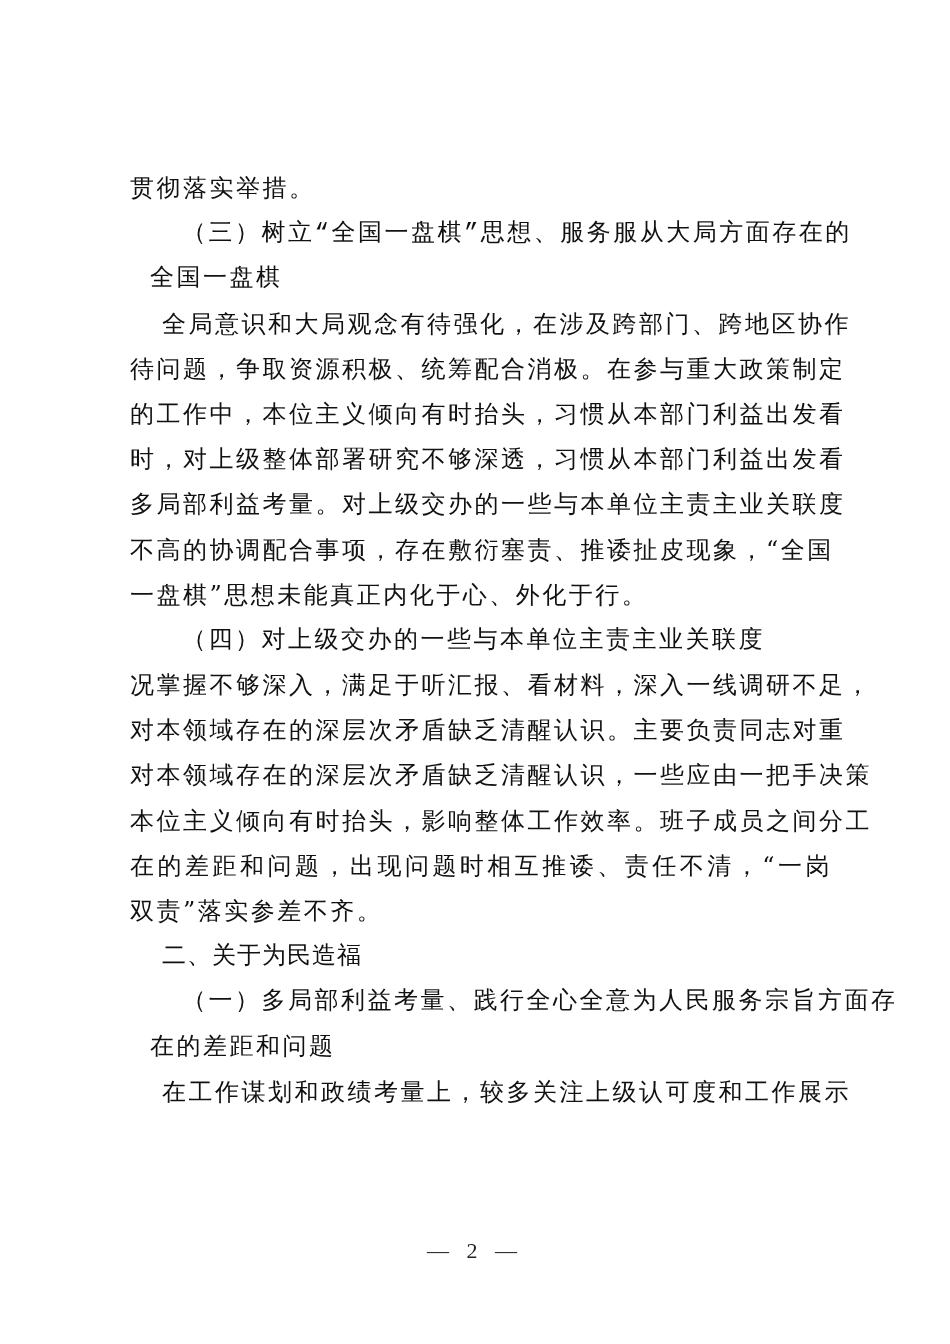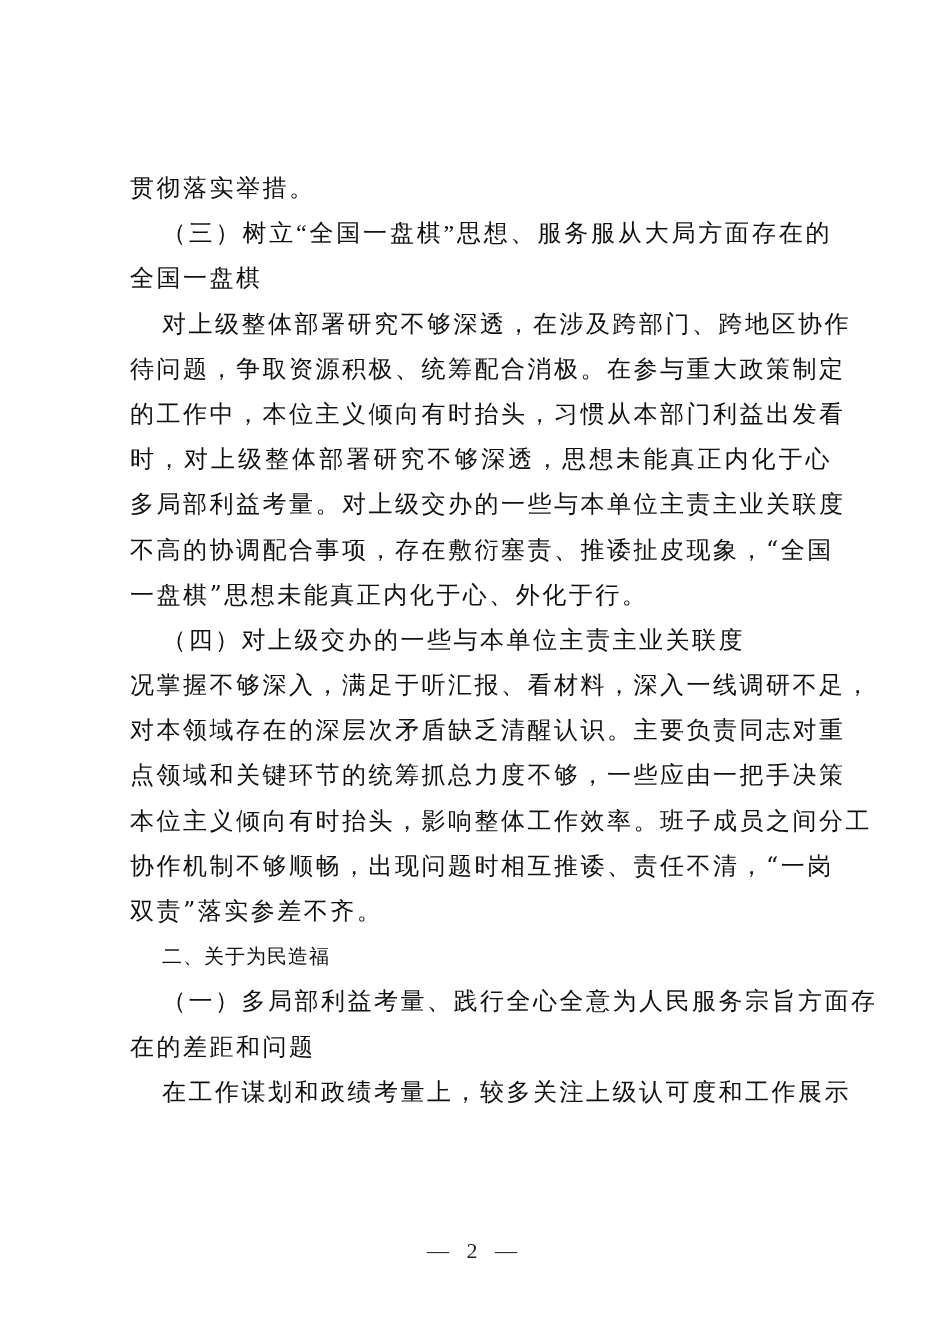--- a/index.html
+++ b/index.html
@@ -39,25 +39,26 @@
       text-align-last: justify;
       overflow: visible;
     }
     .line.last {
       text-align-last: left;
     }
     .indent {
       padding-left: 32px;
     }
     .subhead {
-      font-family: Liberation Serif, serif;
+      font-family: Liberation Mono, monospace;
+      margin-left: 20px;
     }
     .heading {
-      font-family: Liberation Serif, serif;
-      font-size: 20px;
+      font-family: Liberation Mono, monospace;
+      font-size: 24px;
       letter-spacing: 1px;
     }
     .page-number {
       position: absolute;
       left: 0;
       width: 950px;
       top: 1238px;
       text-align: center;
       font-family: "Liberation Serif", "DejaVu Serif", serif;
       font-size: 22px;
@@ -66,33 +67,33 @@
     }
   </style>
 </head>
 <body>
 
 <div class="page">
   <div class="content">
     <div class="line last">贯彻落实举措。</div>
     <div class="line subhead indent">（三）树立“全国一盘棋”思想、服务服从大局方面存在的</div>
     <div class="line subhead last">全国一盘棋</div>
-    <div class="line indent">对上级整体部署研究不够深透，在涉及跨部门、跨地区协作</div>
+    <div class="line indent">全局意识和大局观念有待强化，在涉及跨部门、跨地区协作</div>
     <div class="line">待问题，争取资源积极、统筹配合消极。在参与重大政策制定</div>
     <div class="line">的工作中，本位主义倾向有时抬头，习惯从本部门利益出发看</div>
-    <div class="line">时，对上级整体部署研究不够深透，思想未能真正内化于心</div>
+    <div class="line">时，对上级整体部署研究不够深透，习惯从本部门利益出发看</div>
     <div class="line">多局部利益考量。对上级交办的一些与本单位主责主业关联度</div>
     <div class="line">不高的协调配合事项，存在敷衍塞责、推诿扯皮现象，“全国</div>
     <div class="line last">一盘棋”思想未能真正内化于心、外化于行。</div>
     <div class="line subhead indent last">（四）对上级交办的一些与本单位主责主业关联度</div>
     <div class="line">况掌握不够深入，满足于听汇报、看材料，深入一线调研不足，</div>
     <div class="line">对本领域存在的深层次矛盾缺乏清醒认识。主要负责同志对重</div>
-    <div class="line">点领域和关键环节的统筹抓总力度不够，一些应由一把手决策</div>
+    <div class="line">对本领域存在的深层次矛盾缺乏清醒认识，一些应由一把手决策</div>
     <div class="line">本位主义倾向有时抬头，影响整体工作效率。班子成员之间分工</div>
-    <div class="line">协作机制不够顺畅，出现问题时相互推诿、责任不清，“一岗</div>
+    <div class="line">在的差距和问题，出现问题时相互推诿、责任不清，“一岗</div>
     <div class="line last">双责”落实参差不齐。</div>
     <div class="line heading indent last">二、关于为民造福</div>
     <div class="line subhead indent">（一）多局部利益考量、践行全心全意为人民服务宗旨方面存</div>
     <div class="line subhead last">在的差距和问题</div>
     <div class="line indent">在工作谋划和政绩考量上，较多关注上级认可度和工作展示</div>
   </div>
 
   <div class="page-number">— 2 —</div>
 </div>
 

